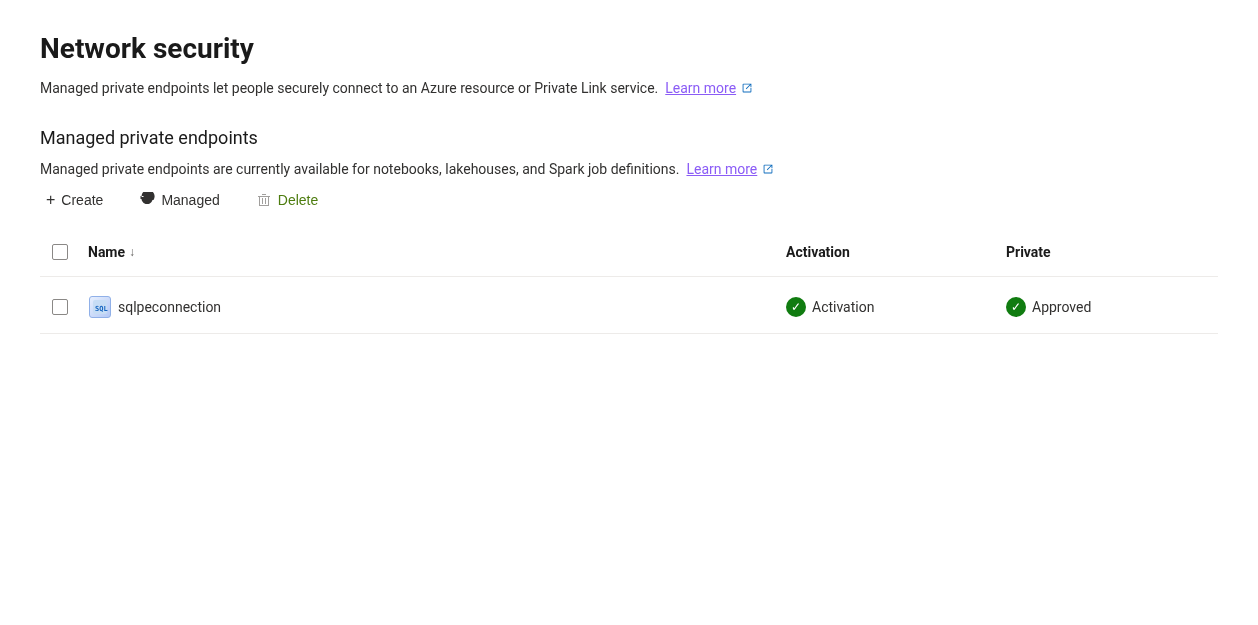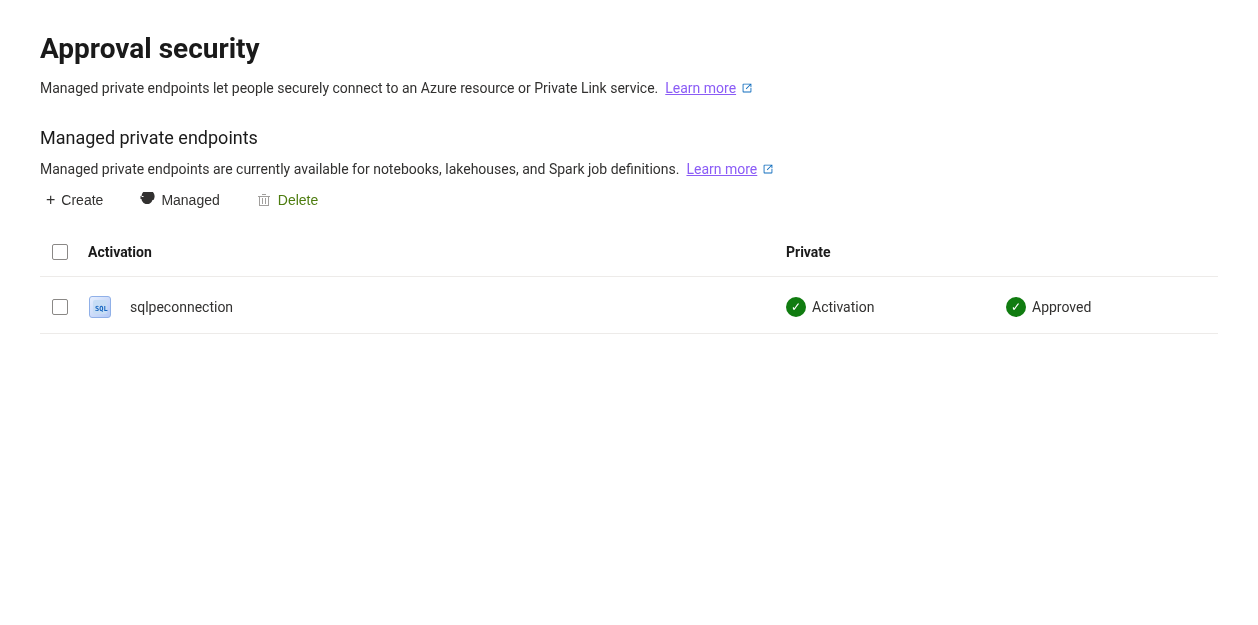--- a/index.html
+++ b/index.html
@@ -130,21 +130,21 @@
       padding: 10px 0;
       align-items: center;
     }
 
     .td {
       font-size: 14px;
       color: #323130;
       padding: 4px 8px;
       display: flex;
       align-items: center;
-      gap: 18px;
+      gap: 6px;
     }
 
     .td-checkbox {
       display: flex;
       align-items: center;
       justify-content: center;
       padding: 4px;
     }
 
     .checkbox {
@@ -204,21 +204,21 @@
       font-size: 9px;
       font-weight: 700;
       color: #1565c0;
       border: 1px solid #90b0e8;
       position: relative;
     }
   </style>
 </head>
 <body>
 
-<h1 class="page-title">Approval security</h1>
+<h1 class="page-title">Network security</h1>
 
 <p class="description">
   <span>Managed private endpoints let people securely connect to an Azure resource or Private Link service.</span>
   &nbsp;<a class="learn-more-link">
     <span>Learn more</span>
     <svg class="external-icon" viewBox="0 0 16 16" fill="none" xmlns="http://www.w3.org/2000/svg">
       <path d="M3 3h5v1H4v8h8V8h1v4a1 1 0 01-1 1H4a1 1 0 01-1-1V4a1 1 0 011-1zM13 3v4h-1V4.7L7.35 9.35l-.7-.7L11.3 4H8V3h5z" fill="#0f6cbd"></path>
     </svg>
   </a>
 </p>
@@ -257,20 +257,24 @@
     <span>Delete</span>
   </button>
 </div>
 
 <div class="table-container">
   <div class="table-header">
     <div class="th-checkbox">
       <span class="checkbox"></span>
     </div>
     <div class="th">
+      <span>Name</span>
+      <span class="sort-icon">↓</span>
+    </div>
+    <div class="th">
       <span>Activation</span>
     </div>
     <div class="th">
       <span>Private</span>
     </div>
   </div>
 
   <div class="table-row">
     <div class="td-checkbox">
       <span class="checkbox"></span>

